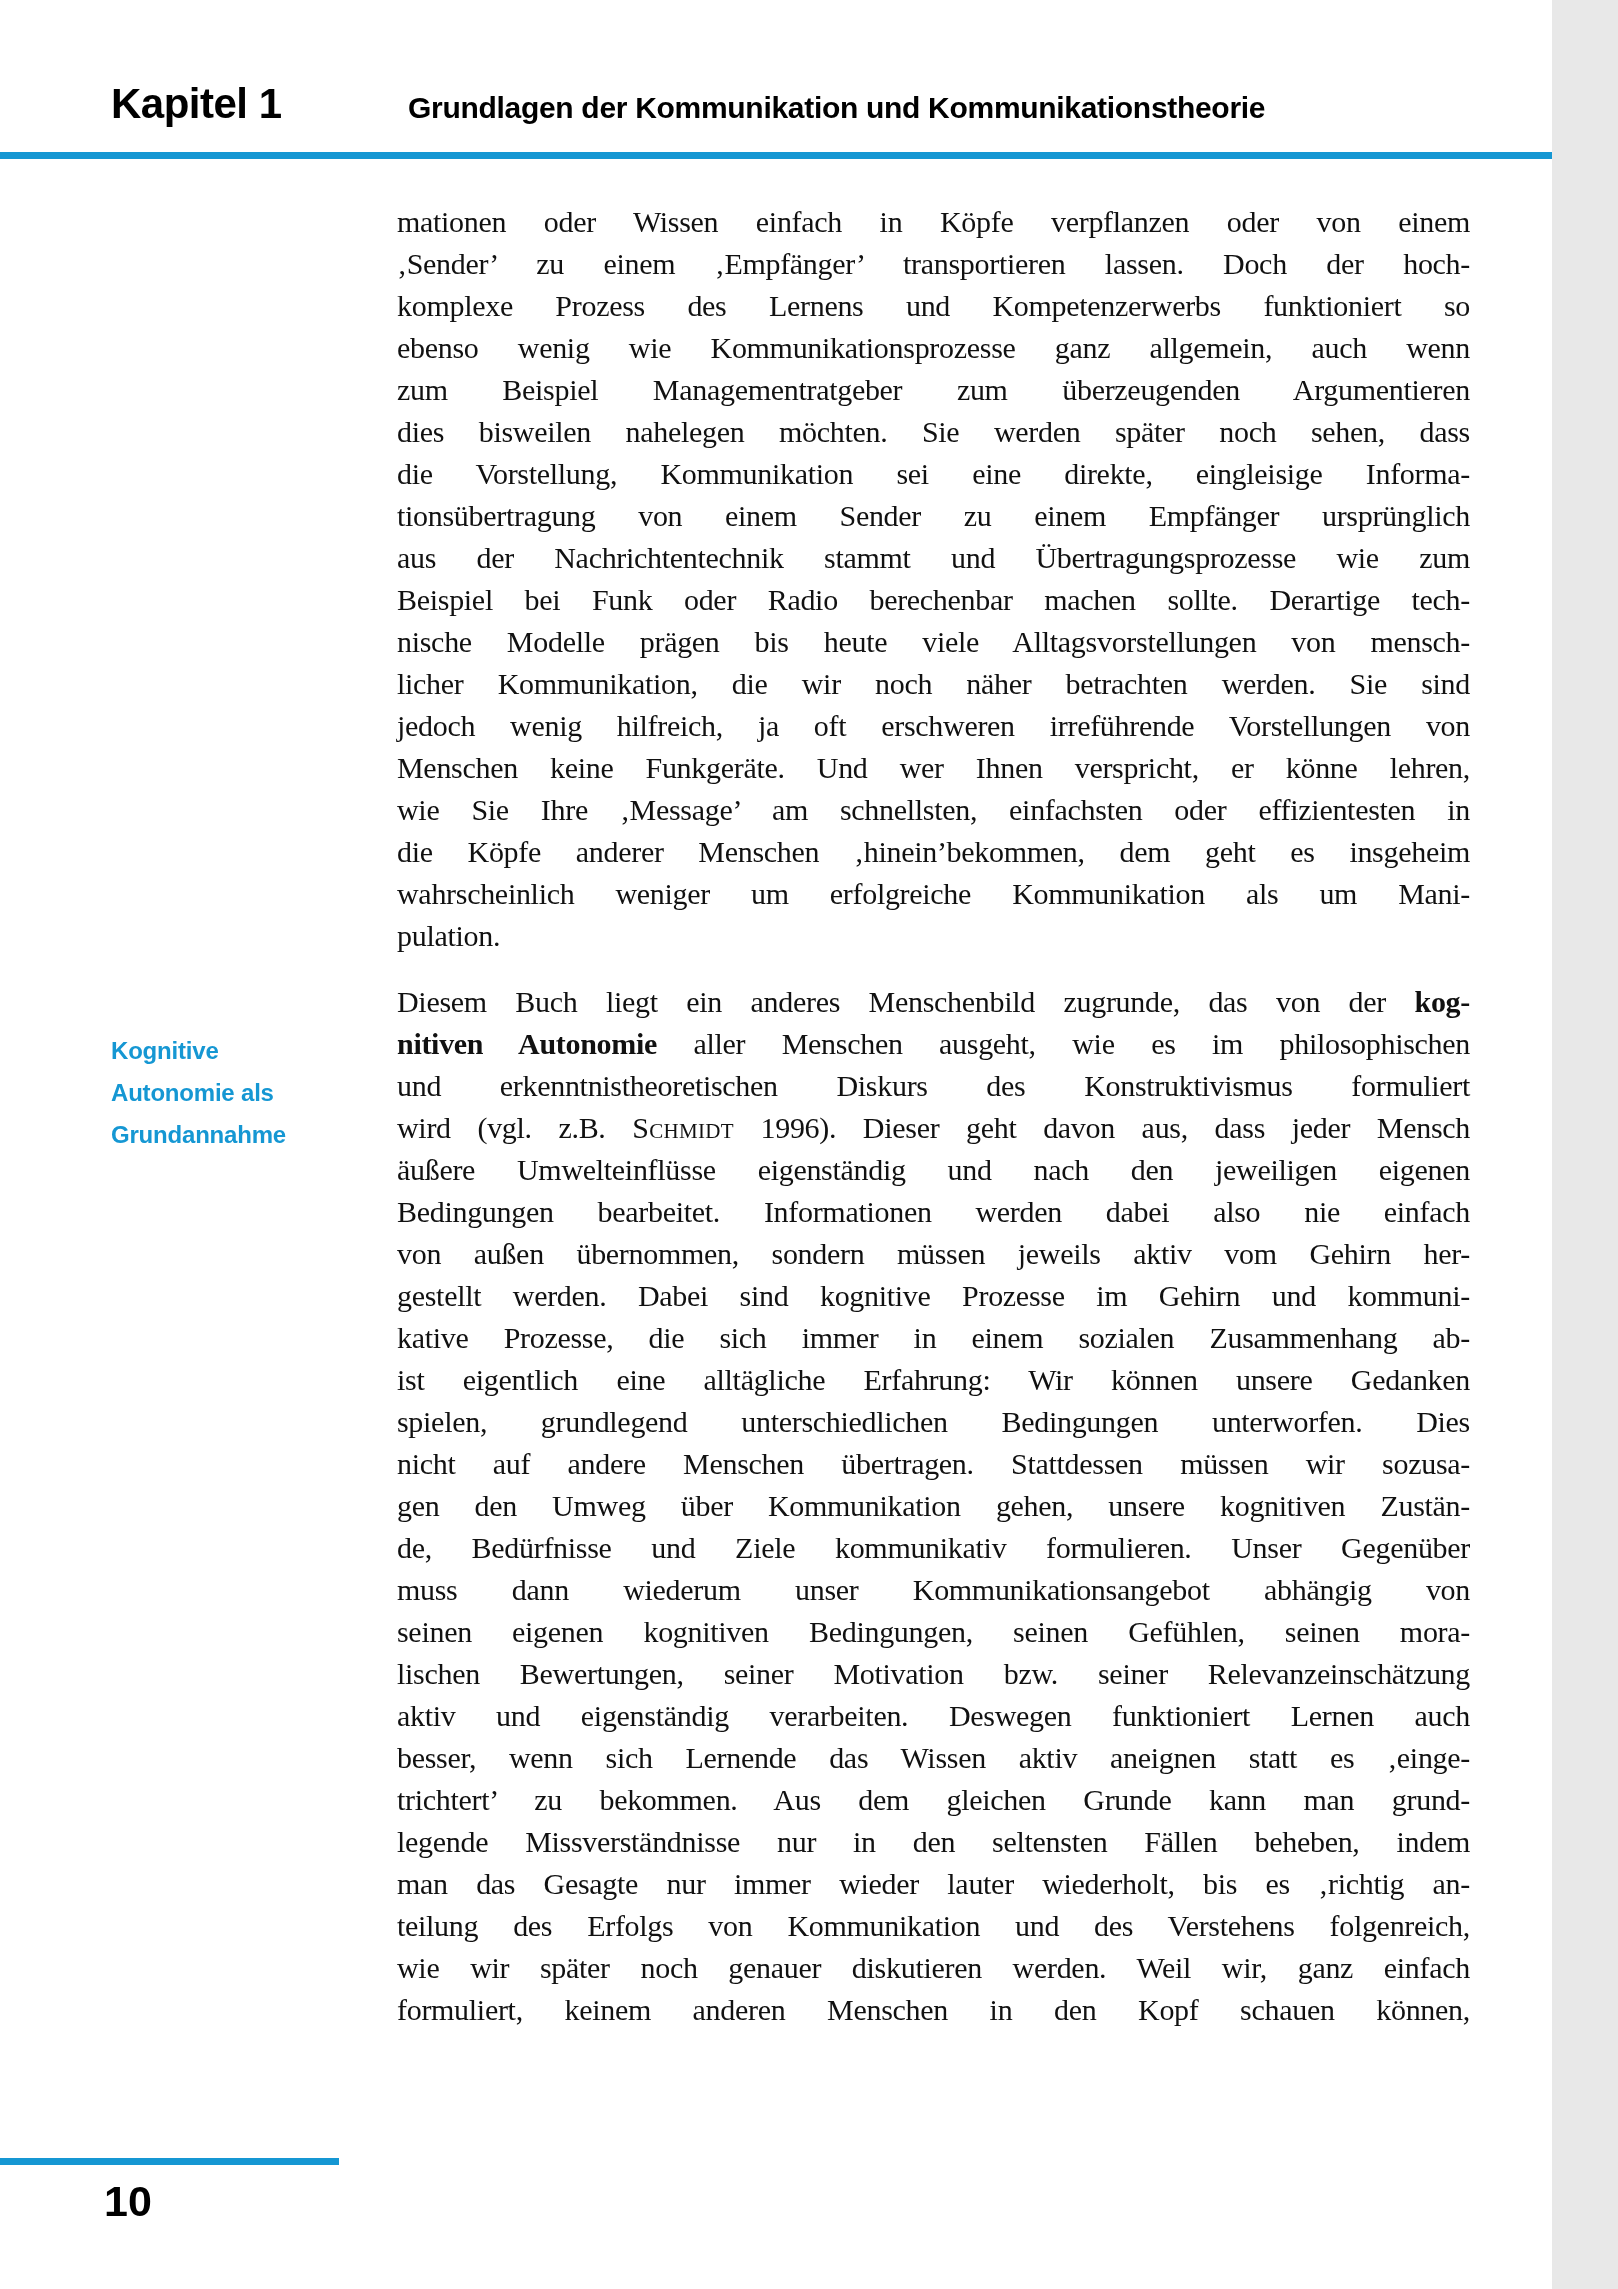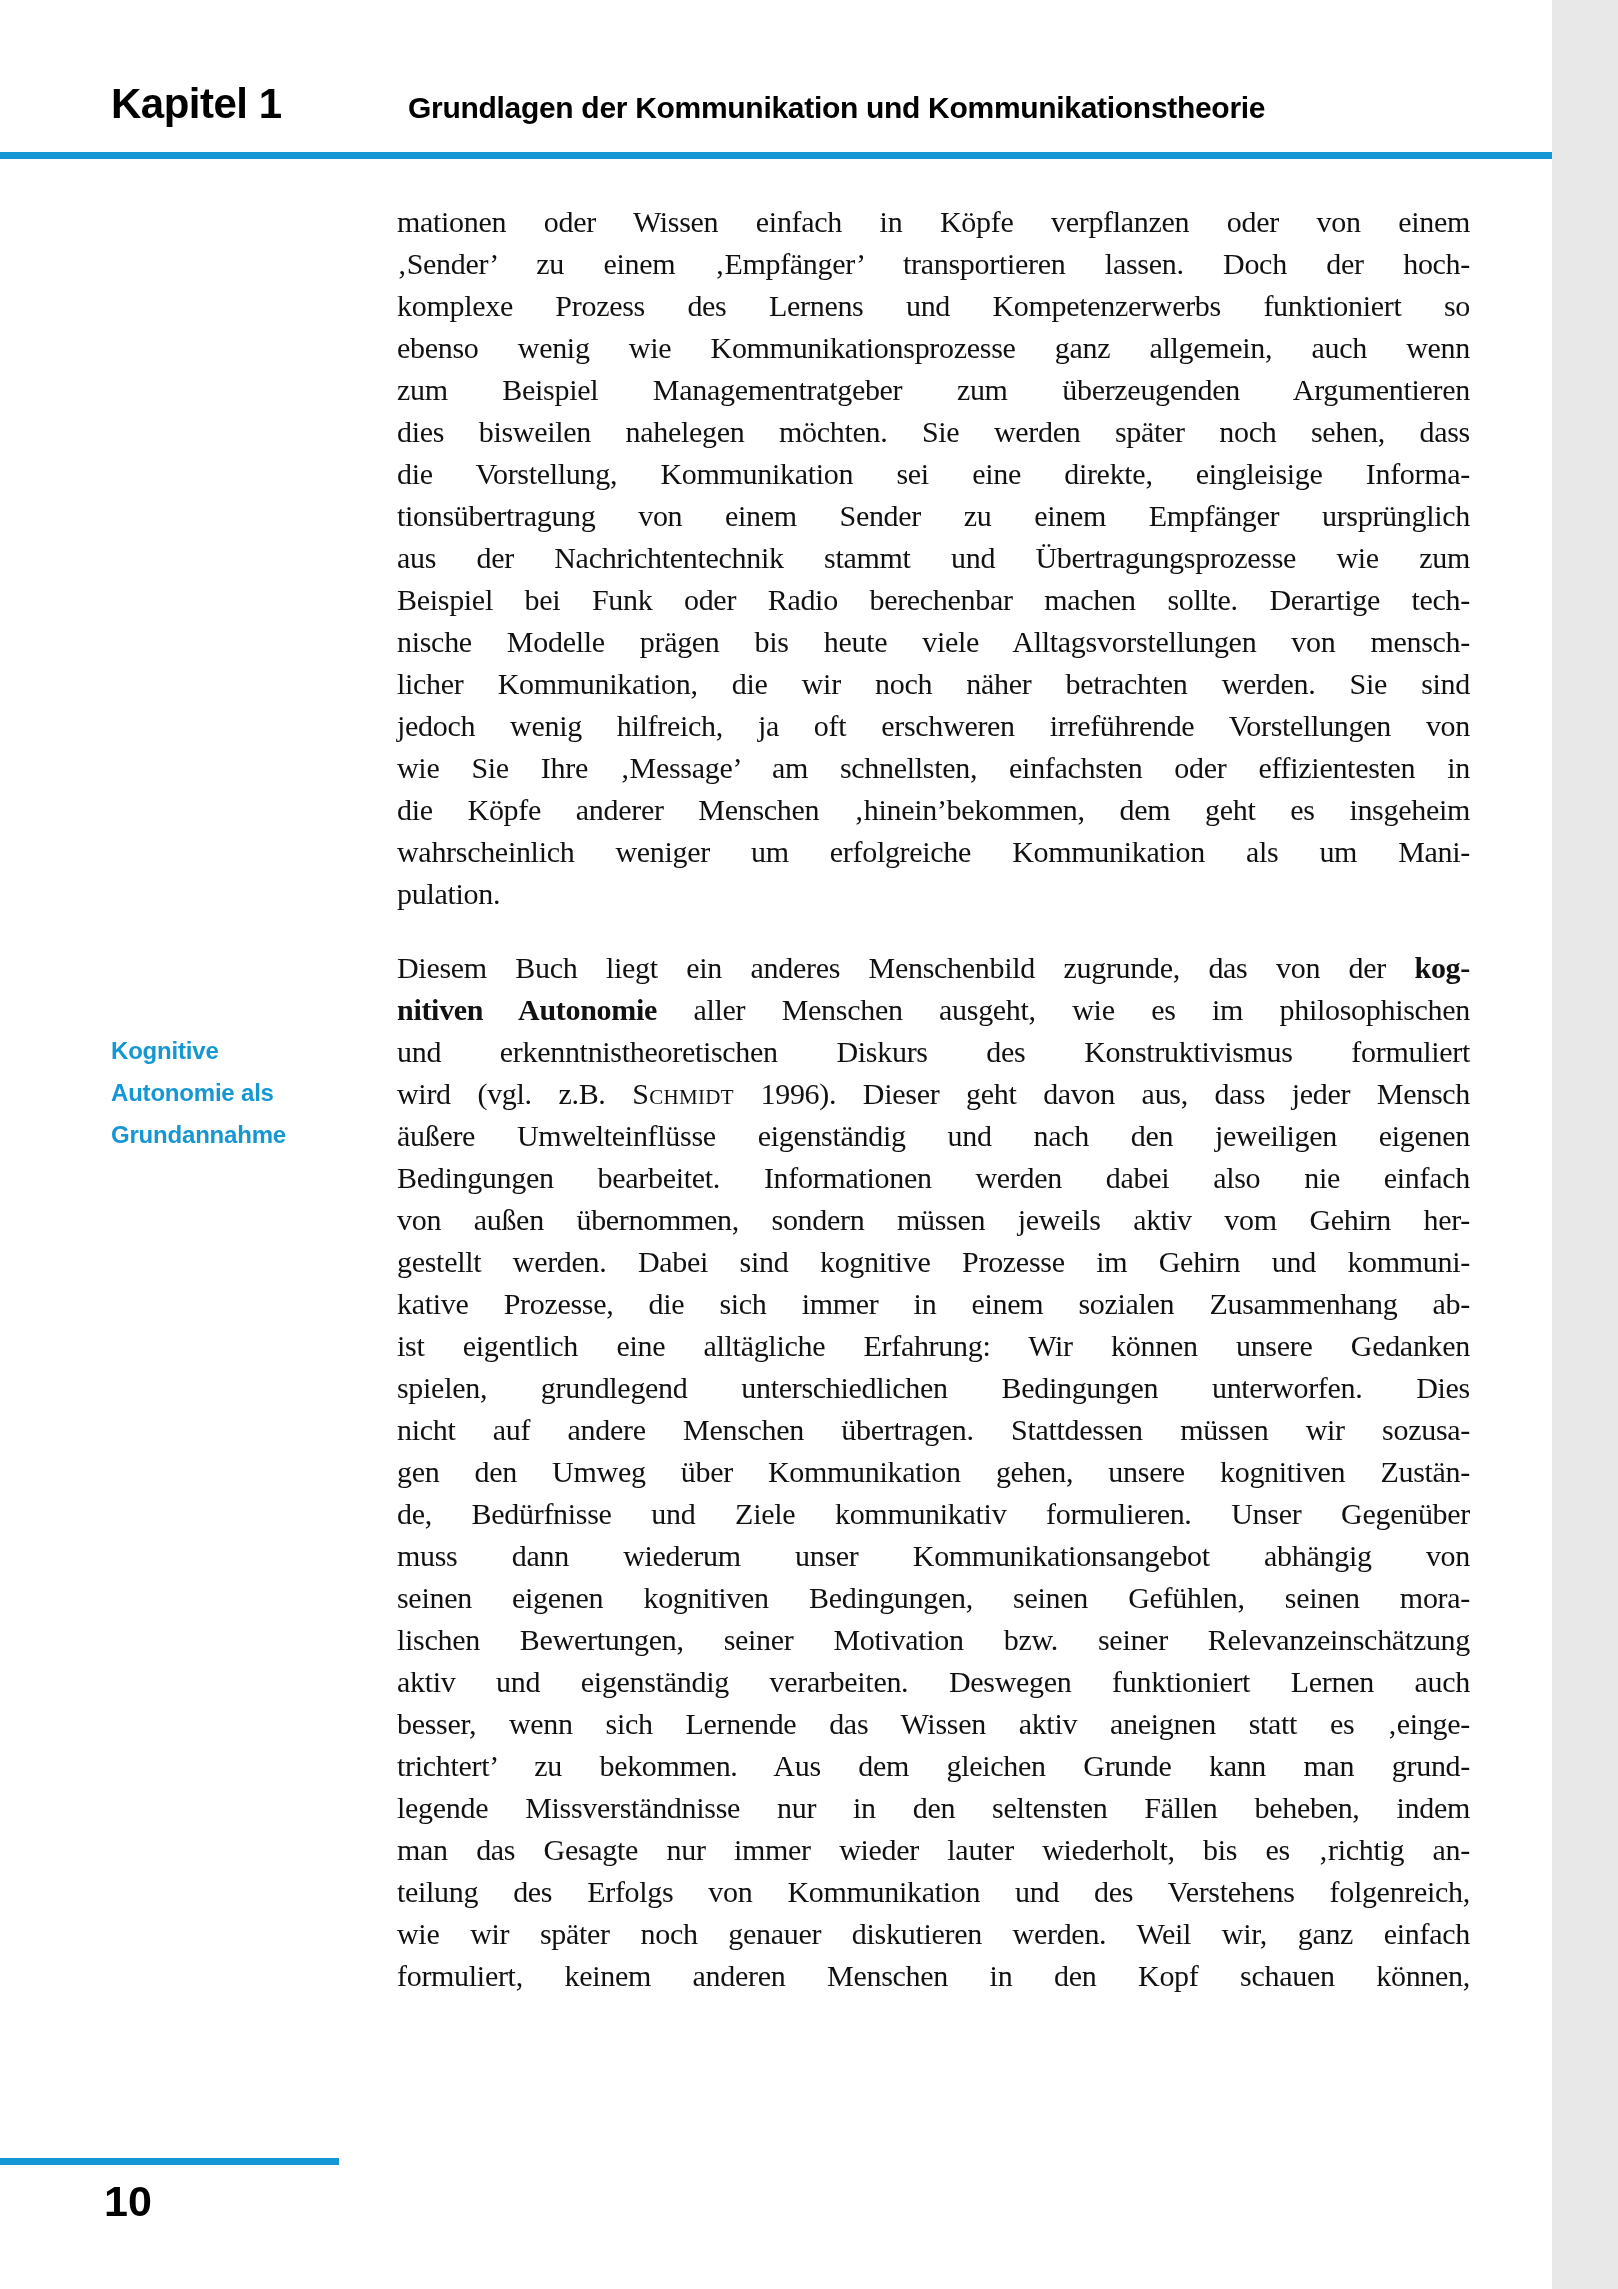--- a/index.html
+++ b/index.html
@@ -57,21 +57,21 @@
   
   .body-text {
     position: absolute;
     left: 397px;
     top: 201px;
     width: 1073px;
     font-size: 30px;
     line-height: 42px;
     letter-spacing: -0.3px;
   }
-  .para + .para { margin-top: 32px; }
+  .para + .para { margin-top: 24px; }
   .line {
     text-align: justify;
     text-align-last: justify;
   }
   .line.last {
     text-align-last: left;
   }
   .bold { font-weight: bold; }
   .smallcaps { font-variant: small-caps; letter-spacing: 0.3px; }
   
@@ -117,20 +117,21 @@
         <div class="line"><span>ebenso wenig wie Kommunikationsprozesse ganz allgemein, auch wenn</span></div>
         <div class="line"><span>zum Beispiel Managementratgeber zum überzeugenden Argumentieren</span></div>
         <div class="line"><span>dies bisweilen nahelegen möchten. Sie werden später noch sehen, dass</span></div>
         <div class="line"><span>die Vorstellung, Kommunikation sei eine direkte, eingleisige Informa-</span></div>
         <div class="line"><span>tionsübertragung von einem Sender zu einem Empfänger ursprünglich</span></div>
         <div class="line"><span>aus der Nachrichtentechnik stammt und Übertragungsprozesse wie zum</span></div>
         <div class="line"><span>Beispiel bei Funk oder Radio berechenbar machen sollte. Derartige tech-</span></div>
         <div class="line"><span>nische Modelle prägen bis heute viele Alltagsvorstellungen von mensch-</span></div>
         <div class="line"><span>licher Kommunikation, die wir noch näher betrachten werden. Sie sind</span></div>
         <div class="line"><span>jedoch wenig hilfreich, ja oft erschweren irreführende Vorstellungen von</span></div>
+        <div class="line"><span>Menschen keine Funkgeräte. Und wer Ihnen verspricht, er könne lehren,</span></div>
         <div class="line"><span>wie Sie Ihre ‚Message’ am schnellsten, einfachsten oder effizientesten in</span></div>
         <div class="line"><span>die Köpfe anderer Menschen ‚hinein’bekommen, dem geht es insgeheim</span></div>
         <div class="line"><span>wahrscheinlich weniger um erfolgreiche Kommunikation als um Mani-</span></div>
         <div class="line last"><span>pulation.</span></div>
       </div>
       <div class="para">
         <div class="line"><span>Diesem Buch liegt ein anderes Menschenbild zugrunde, das von der </span><span class="bold">kog-</span></div>
         <div class="line"><span class="bold">nitiven Autonomie</span><span> aller Menschen ausgeht, wie es im philosophischen</span></div>
         <div class="line"><span>und erkenntnistheoretischen Diskurs des Konstruktivismus formuliert</span></div>
         <div class="line"><span>wird (vgl. z.B. </span><span class="smallcaps">Schmidt</span><span> 1996). Dieser geht davon aus, dass jeder Mensch</span></div>

